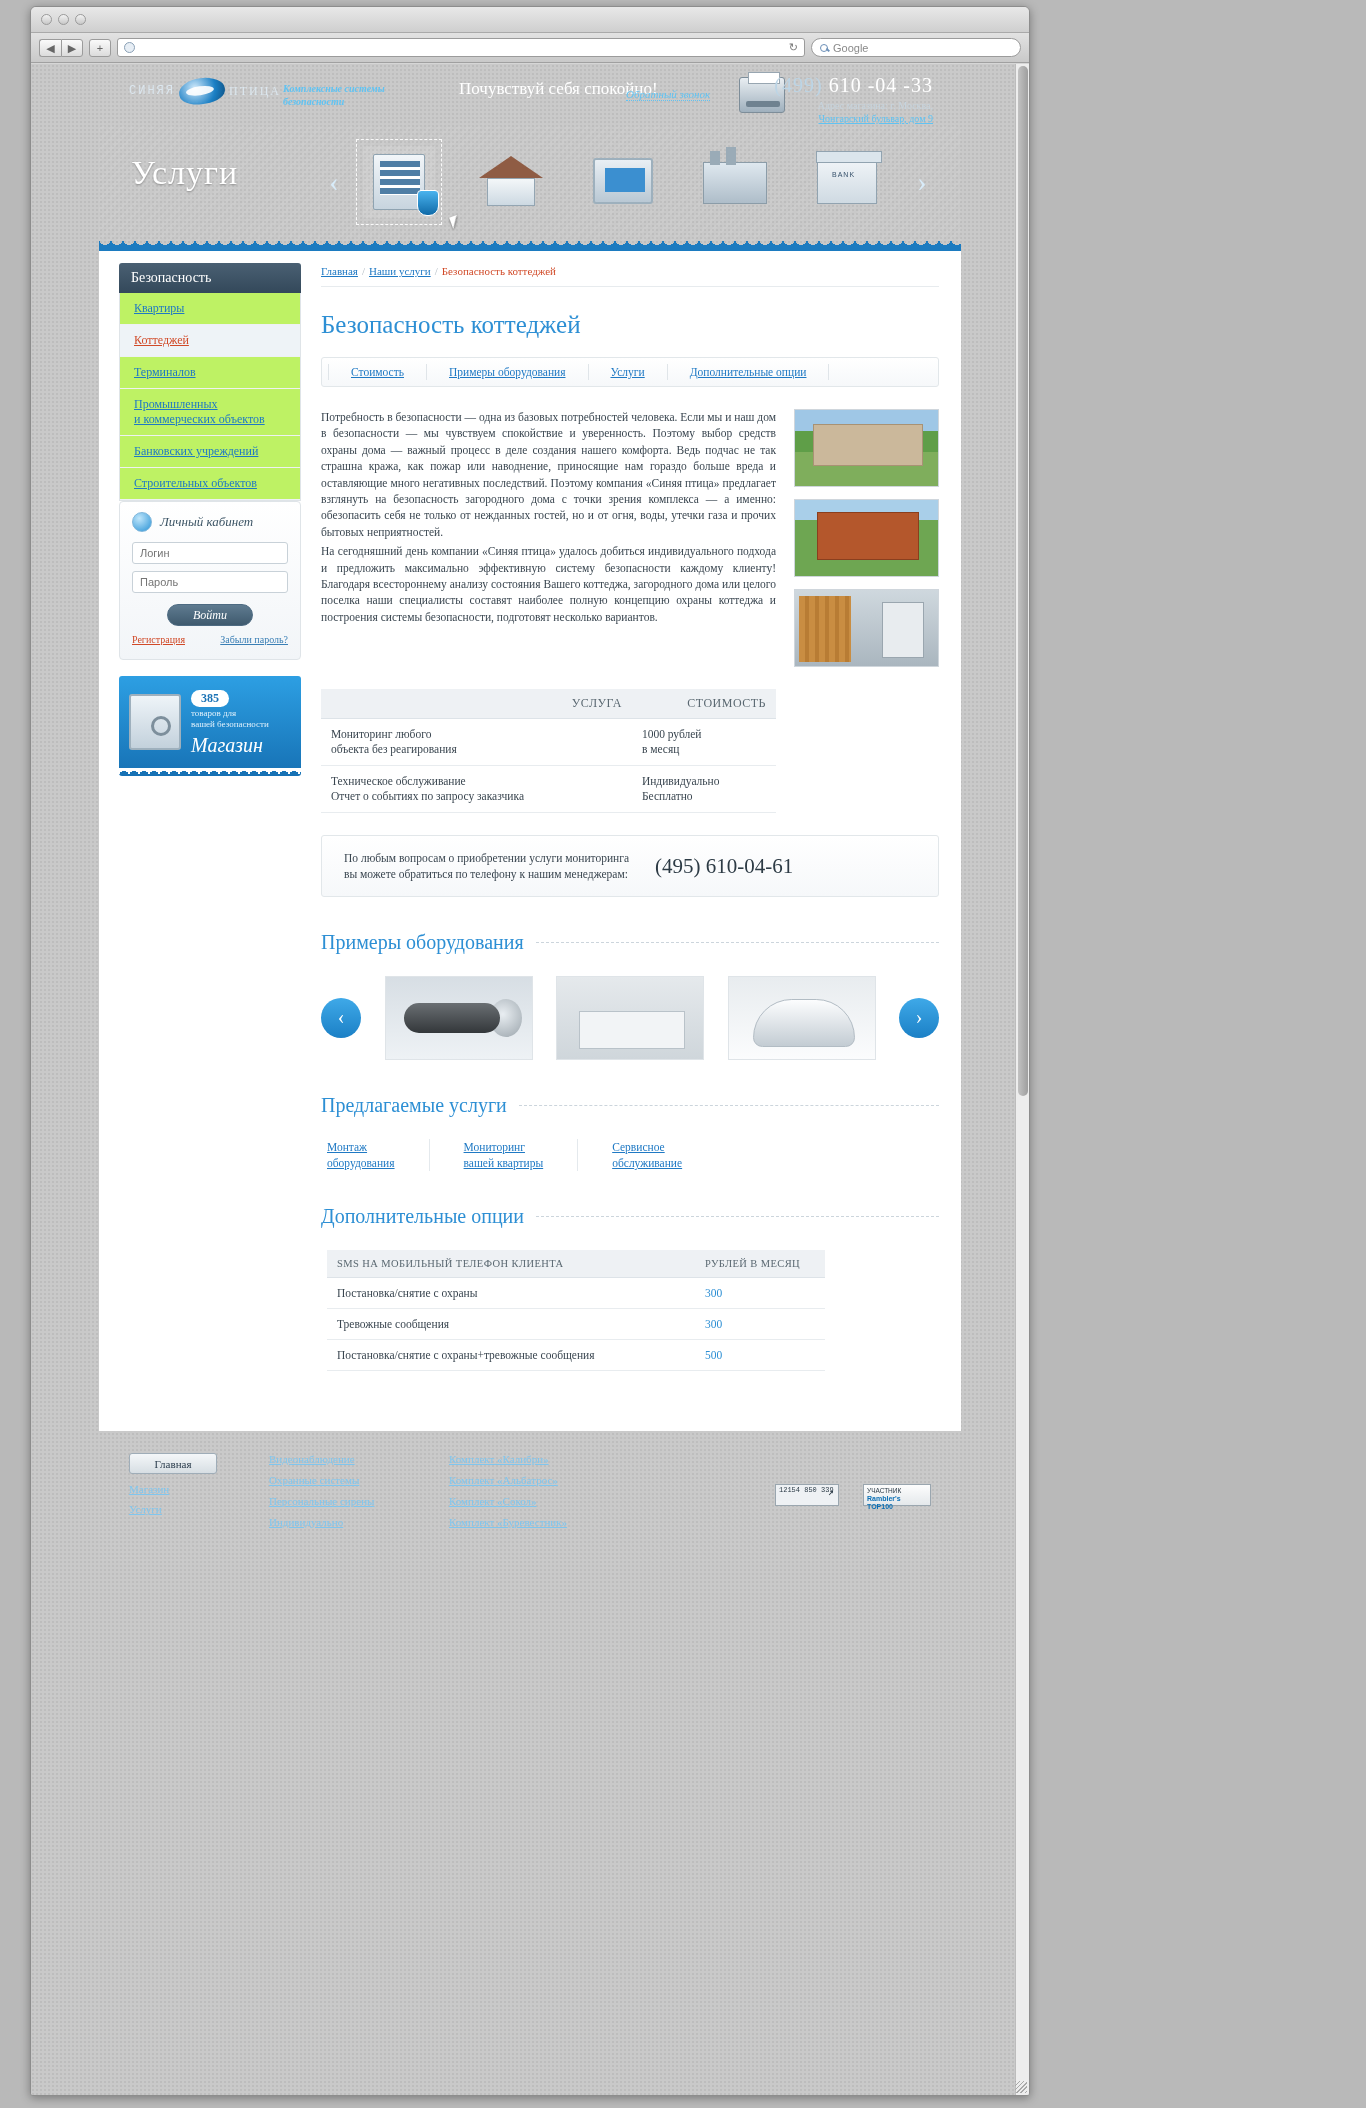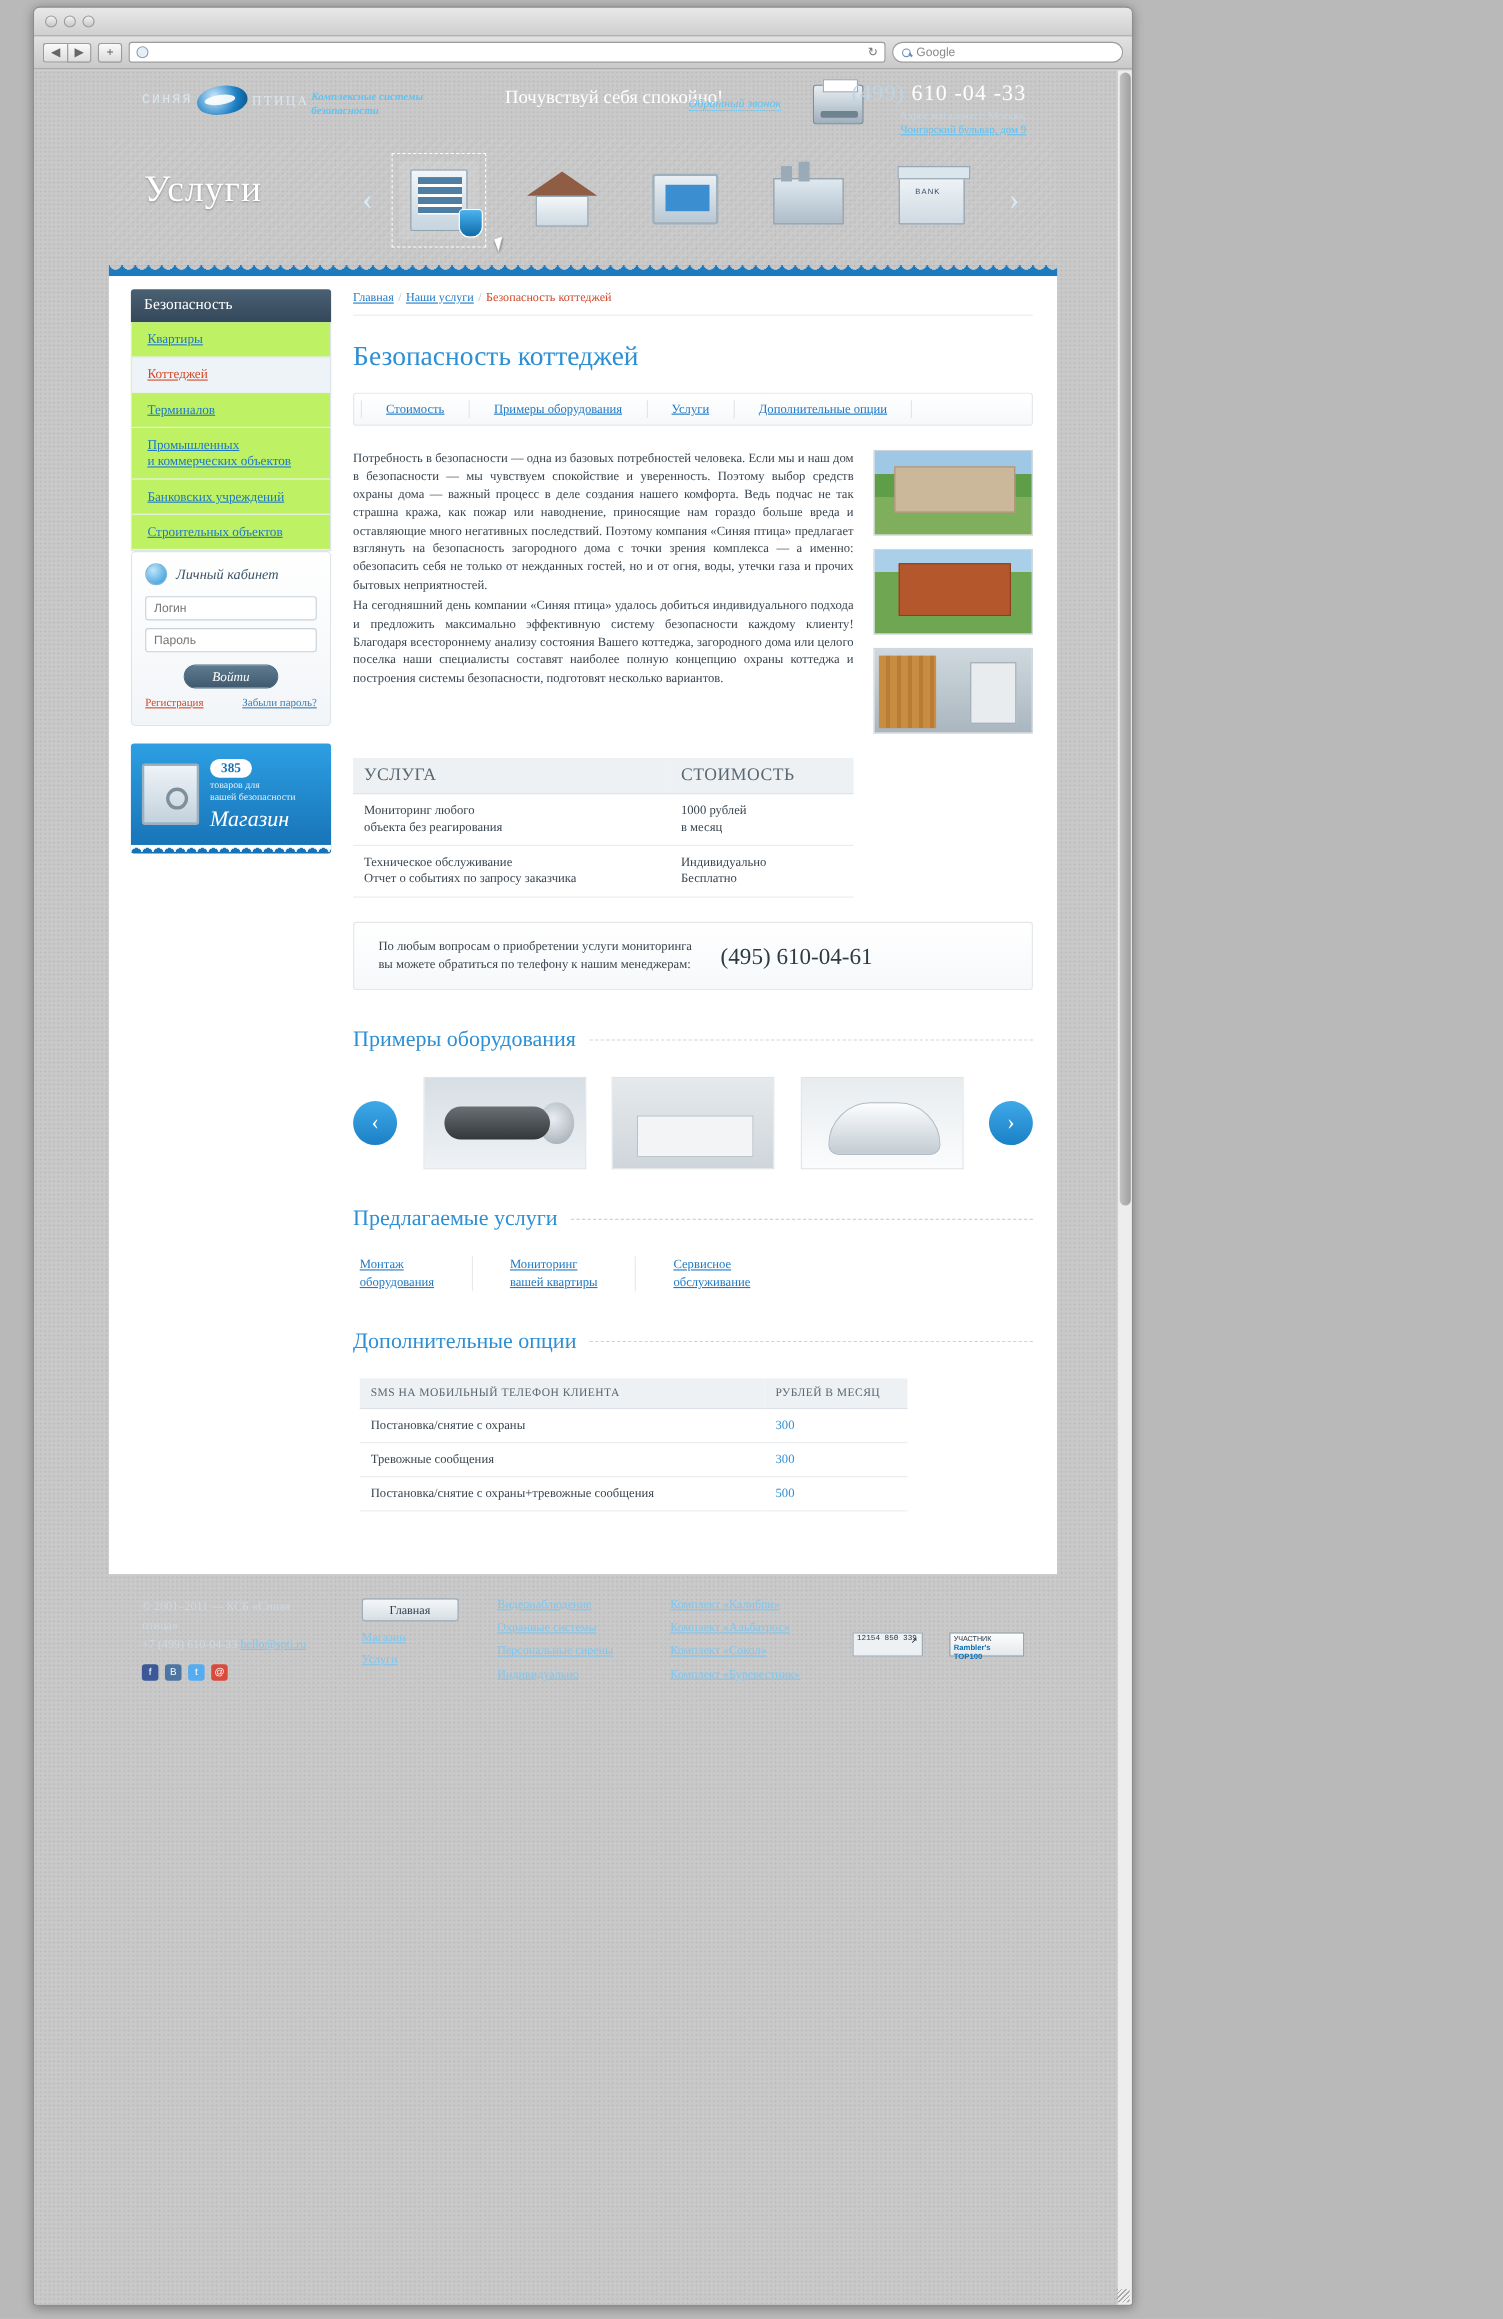--- a/index.html
+++ b/index.html
@@ -163,21 +163,21 @@
   .photos { width:145px; display:flex; flex-direction:column; gap:12px;}
   .ph { width:145px; height:78px; border:1px solid #cfd6dc; }
   .ph1 { background:linear-gradient(#9fc7e6 0 28%, #5f9e48 28% 55%, #7fae5c 55% 100%); position:relative;}
   .ph1:after{content:"";position:absolute;left:18px;top:14px;width:108px;height:40px;background:#cbb89b;border:1px solid #a89274;}
   .ph2 { background:linear-gradient(#a9cfe9 0 26%, #6ea652 26% 100%); position:relative;}
   .ph2:after{content:"";position:absolute;left:22px;top:12px;width:100px;height:46px;background:#b4572c;border:1px solid #8a3f1e;}
   .ph3 { background:linear-gradient(#cfd8de,#aab6bf); position:relative;}
   .ph3:after{content:"";position:absolute;left:4px;top:6px;width:52px;height:66px;background:repeating-linear-gradient(90deg,#c98d42 0 6px,#b87c34 6px 10px);}
   .ph3:before{content:"";position:absolute;right:14px;top:12px;width:40px;height:54px;background:#e8ecef;border:1px solid #9aa6af;z-index:2;}
   .pricetable { width:calc(100% - 163px); margin-top:22px; border-collapse:collapse; font-size:11.5px;}
-  .pricetable th { background:#eef1f4; color:#5a6871; text-align:left; font-weight:normal; font-size:16px;
+  .pricetable th { background:#eef1f4; color:#5a6871; text-align:right; font-weight:normal; font-size:12px;
      letter-spacing:.5px; padding:7px 10px; text-transform:uppercase; border-bottom:1px solid #dde3e8;}
   .pricetable td { padding:8px 10px; border-bottom:1px solid #e8ecef; color:#3a4650; vertical-align:top; line-height:15px;}
   .callout { margin-top:22px; border:1px solid #e2e7ea; border-radius:3px; background:linear-gradient(#ffffff,#f6f8fa);
      padding:14px 22px; display:flex; align-items:center; gap:26px;}
   .callout .txt { font-size:11.5px; color:#3a4650; line-height:16px;}
   .callout .tel { font-size:21px; color:#2d3b45;}
   h3.sec { font-size:20px; color:#2d8fd4; font-weight:normal; margin:34px 0 0; position:relative; display:flex; align-items:center; gap:12px;}
   h3.sec:after { content:""; flex:1; height:1px; border-top:1px dashed #ccd5dc;}
   .carousel { display:flex; align-items:center; justify-content:space-between; margin-top:22px;}
   .c-arrow { width:40px;height:40px;border-radius:50%;background:linear-gradient(#3fa9e8,#1b80c6);
@@ -453,30 +453,20 @@
               <td>Постановка/снятие с охраны+тревожные сообщения</td>
               <td class="r">500</td>
             </tr>
           </tbody>
             </table>
         </div>
       </div>
 
       <div class="footer">
         <div class="f-row">
-          <div class="f-col1">
-            <div>© 2001–2011 — КСБ «Синяя птица»</div>
-            <div><span>+7 (499) 610-04-33</span> <a href="#">hello@spti.ru</a></div>
-            <div class="social">
-              <i class="s-fb">f</i>
-              <i class="s-vk">B</i>
-              <i class="s-tw">t</i>
-              <i class="s-in">@</i>
-            </div>
-          </div>
           <div class="f-nav">
             <span class="f-btn">Главная</span>
             <a href="#">Магазин</a>
             <a href="#">Услуги</a>
           </div>
           <div class="f-col3">
             <a href="#">Видеонаблюдение</a>
             <a href="#">Охранные системы</a>
             <a href="#">Персональные сирены</a>
             <a href="#">Индивидуально</a>

